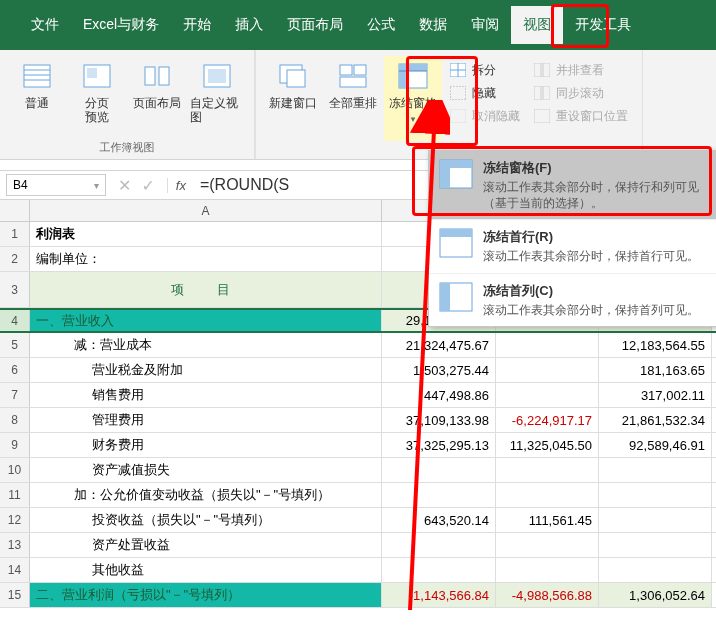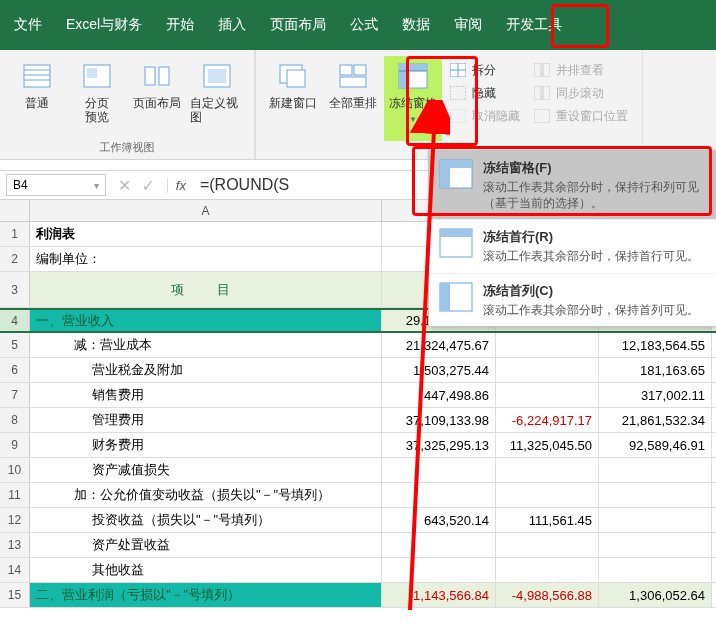--- a/index.html
+++ b/index.html
@@ -1,28 +1,28 @@
 <!DOCTYPE html>
 <html><head>
 <meta charset="utf-8">
 <style>
 * { box-sizing: border-box; margin: 0; padding: 0; font-family: "Microsoft YaHei", sans-serif; }
 body { background: #fff; width: 716px; height: 634px; overflow: hidden; position: relative; }
 
-.ribbon-tabs { background: #217346; height: 50px; display: flex; align-items: center; padding: 0 2px; }
+.ribbon-tabs { background: #217346; height: 50px; display: flex; align-items: center; padding: 0 19px; }
 .ribbon-tabs .tab { color: #fff; padding: 10px 12px; font-size: 14px; cursor: pointer; position: relative; }
 .ribbon-tabs .tab.active { background: #f3f3f3; color: #217346; }
 .tab-highlight { position: absolute; border: 3px solid #f00; border-radius: 4px; top: 4px; left: 551px; width: 58px; height: 44px; pointer-events: none; z-index: 50; }
 
 .ribbon-body { background: #f3f3f3; height: 110px; display: flex; border-bottom: 1px solid #d4d4d4; position: relative; }
 .ribbon-group { display: flex; flex-direction: column; align-items: center; padding: 6px 8px 2px; border-right: 1px solid #e1e1e1; }
 .ribbon-group-items { display: flex; gap: 2px; flex: 1; }
 .ribbon-group-label { font-size: 11px; color: #666; padding: 2px 0; }
 .ribbon-btn-large { display: flex; flex-direction: column; align-items: center; justify-content: flex-start; width: 58px; padding: 4px 2px; cursor: pointer; font-size: 12px; color: #333; gap: 4px; }
-.ribbon-btn-large.highlighted { background: #bef264; }
+.ribbon-btn-large.highlighted { background: #fef9c3; }
 .ribbon-btn-large .icon-box { width: 32px; height: 32px; display: flex; align-items: center; justify-content: center; }
 .ribbon-btn-large .lbl { line-height: 1.2; }
 .ribbon-small-list { display: flex; flex-direction: column; gap: 2px; padding: 4px 2px; }
 .ribbon-btn-small { display: flex; align-items: center; gap: 6px; font-size: 12px; color: #333; padding: 2px 4px; cursor: pointer; }
 .ribbon-btn-small.disabled { color: #aaa; cursor: default; }
 .ribbon-btn-small .mini-icon { width: 16px; height: 16px; }
 .dropdown-caret { font-size: 9px; color: #666; }
 
 .freeze-highlight { position: absolute; border: 3px solid #f00; border-radius: 4px; top: 56px; left: 406px; width: 72px; height: 90px; pointer-events: none; z-index: 50; }
 .menu-highlight { position: absolute; border: 3px solid #f00; border-radius: 4px; top: 146px; left: 412px; width: 300px; height: 70px; pointer-events: none; z-index: 60; }
@@ -70,20 +70,21 @@
 
 <div class="ribbon-tabs">
   <div class="tab">文件</div>
   <div class="tab">Excel与财务</div>
   <div class="tab">开始</div>
   <div class="tab">插入</div>
   <div class="tab">页面布局</div>
   <div class="tab">公式</div>
   <div class="tab">数据</div>
   <div class="tab">审阅</div>
+  <div class="tab active">视图</div>
   <div class="tab">开发工具</div>
 </div>
 <div class="tab-highlight"></div>
 
 <div class="ribbon-body">
   <div class="ribbon-group">
     <div class="ribbon-group-items">
       <div class="ribbon-btn-large">
         <span class="icon-box">
             <svg width="28" height="24">

